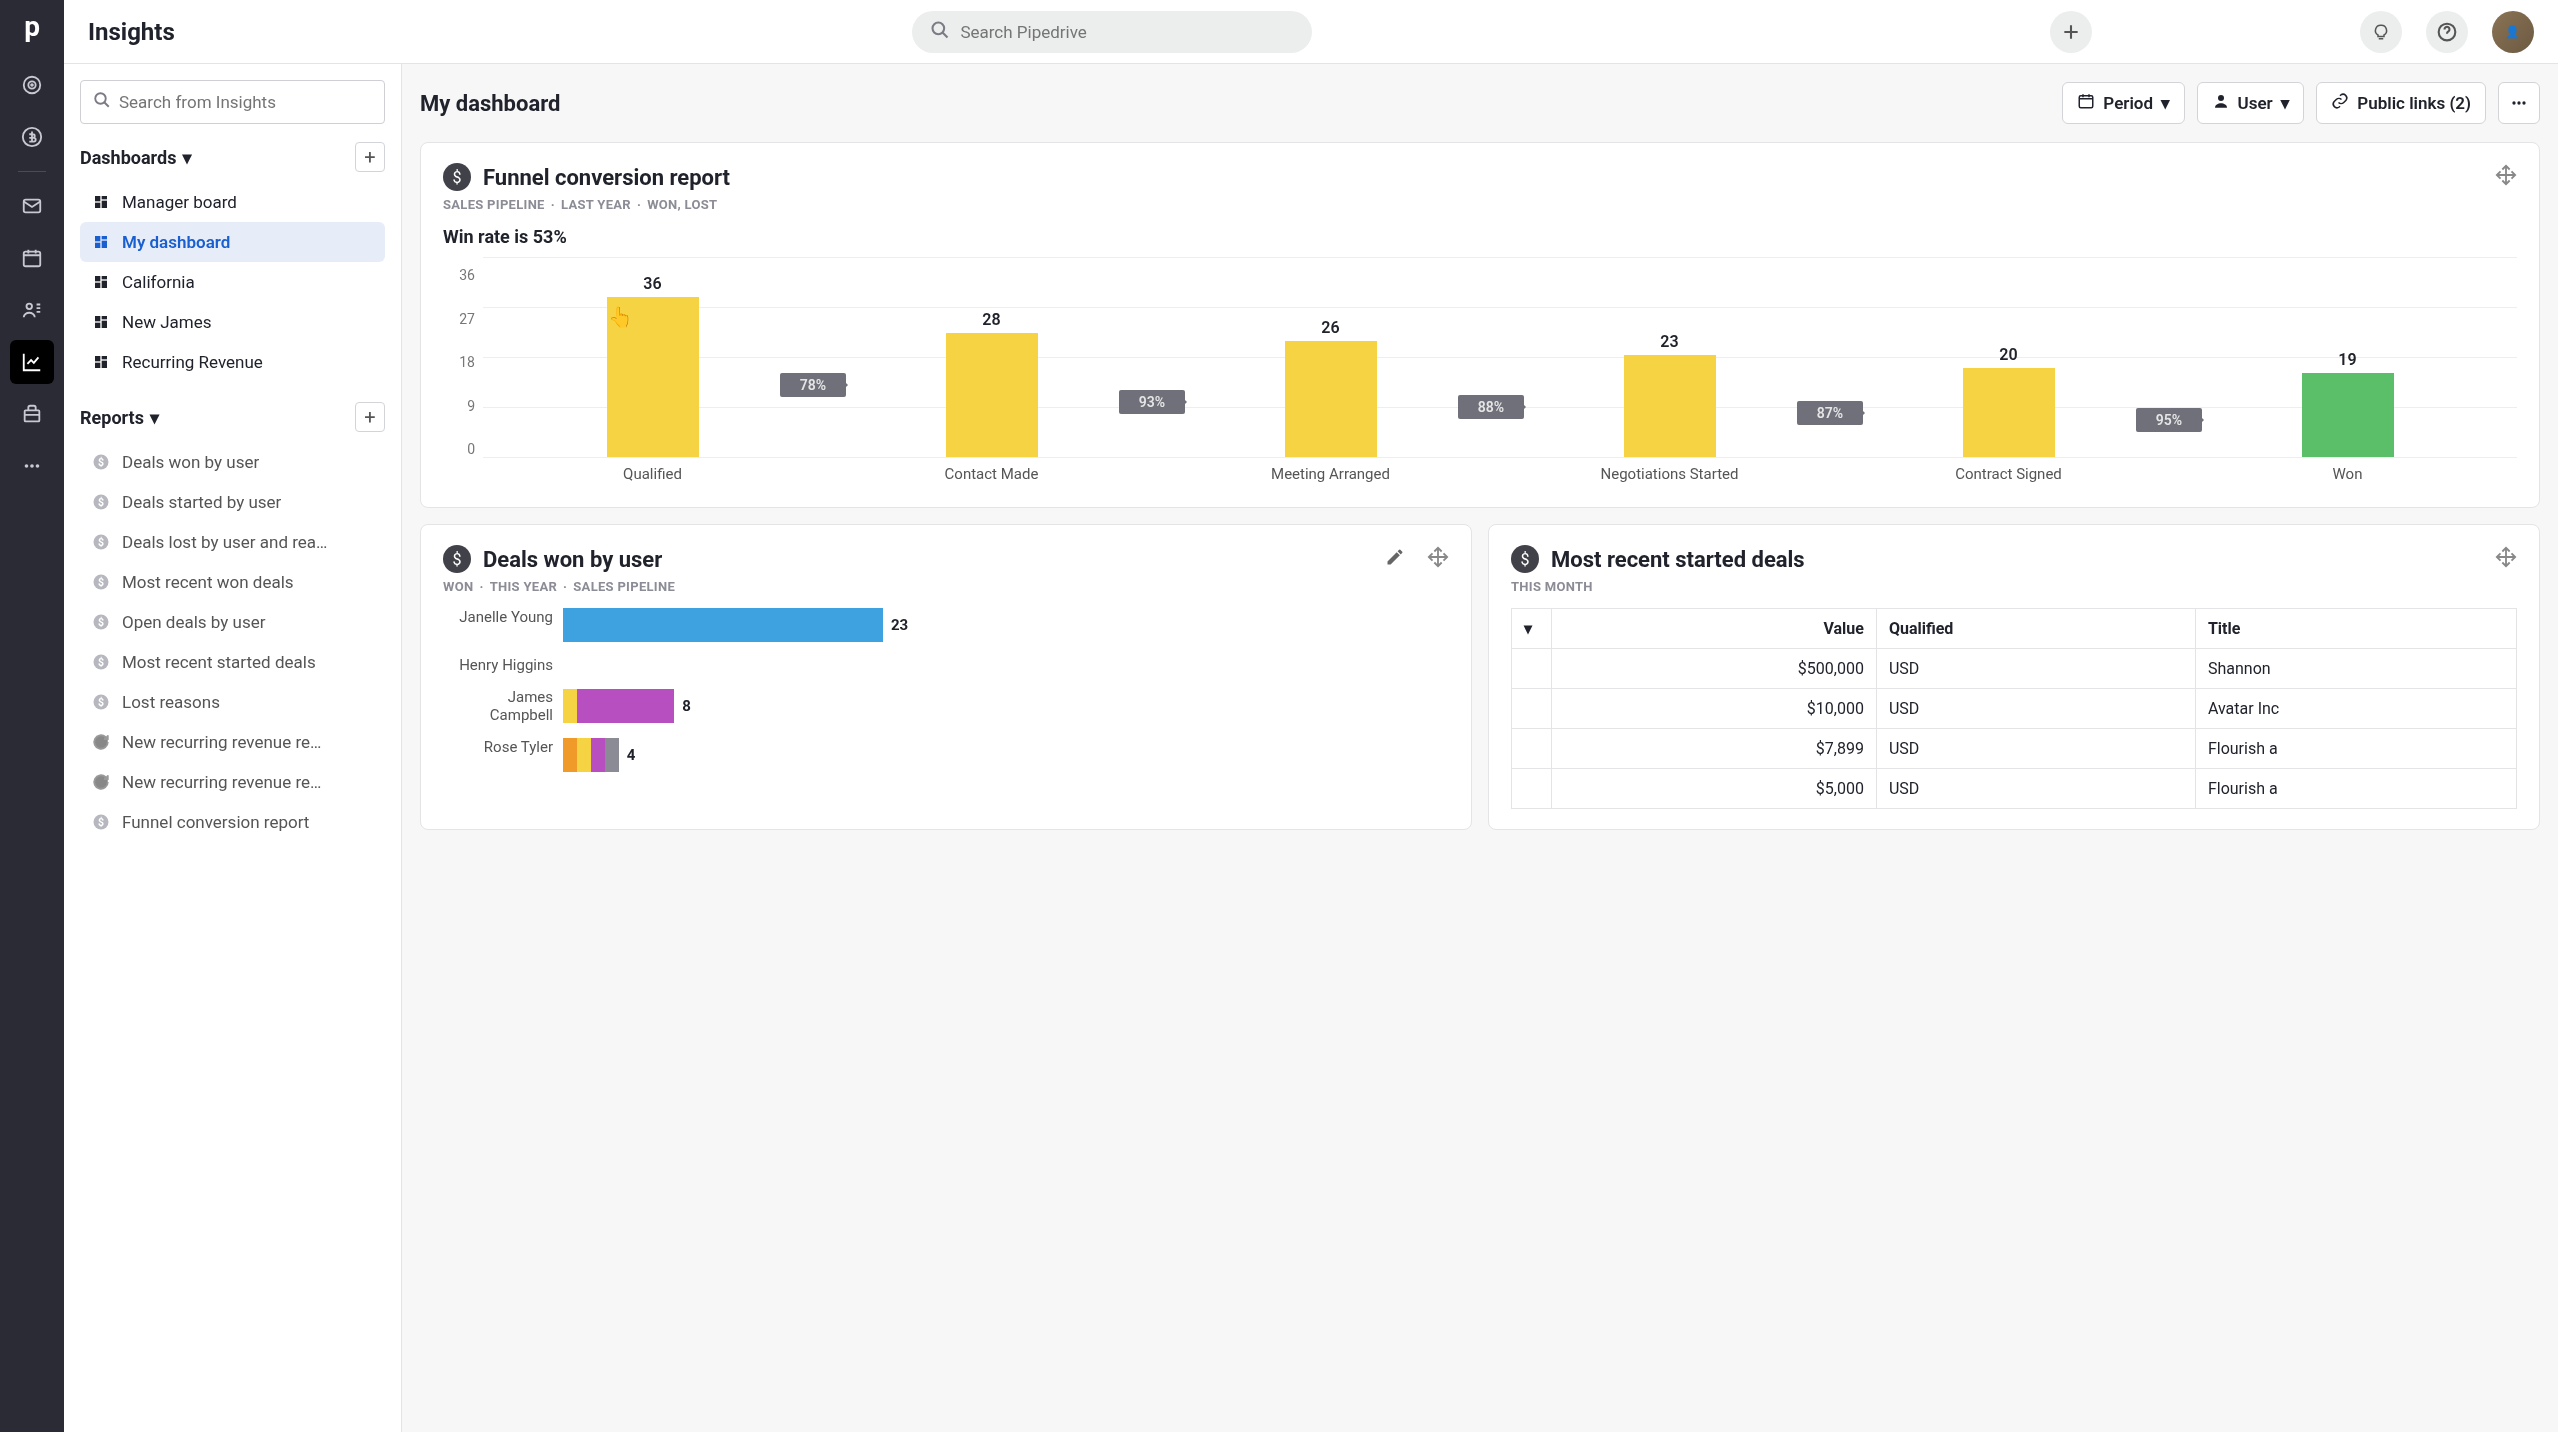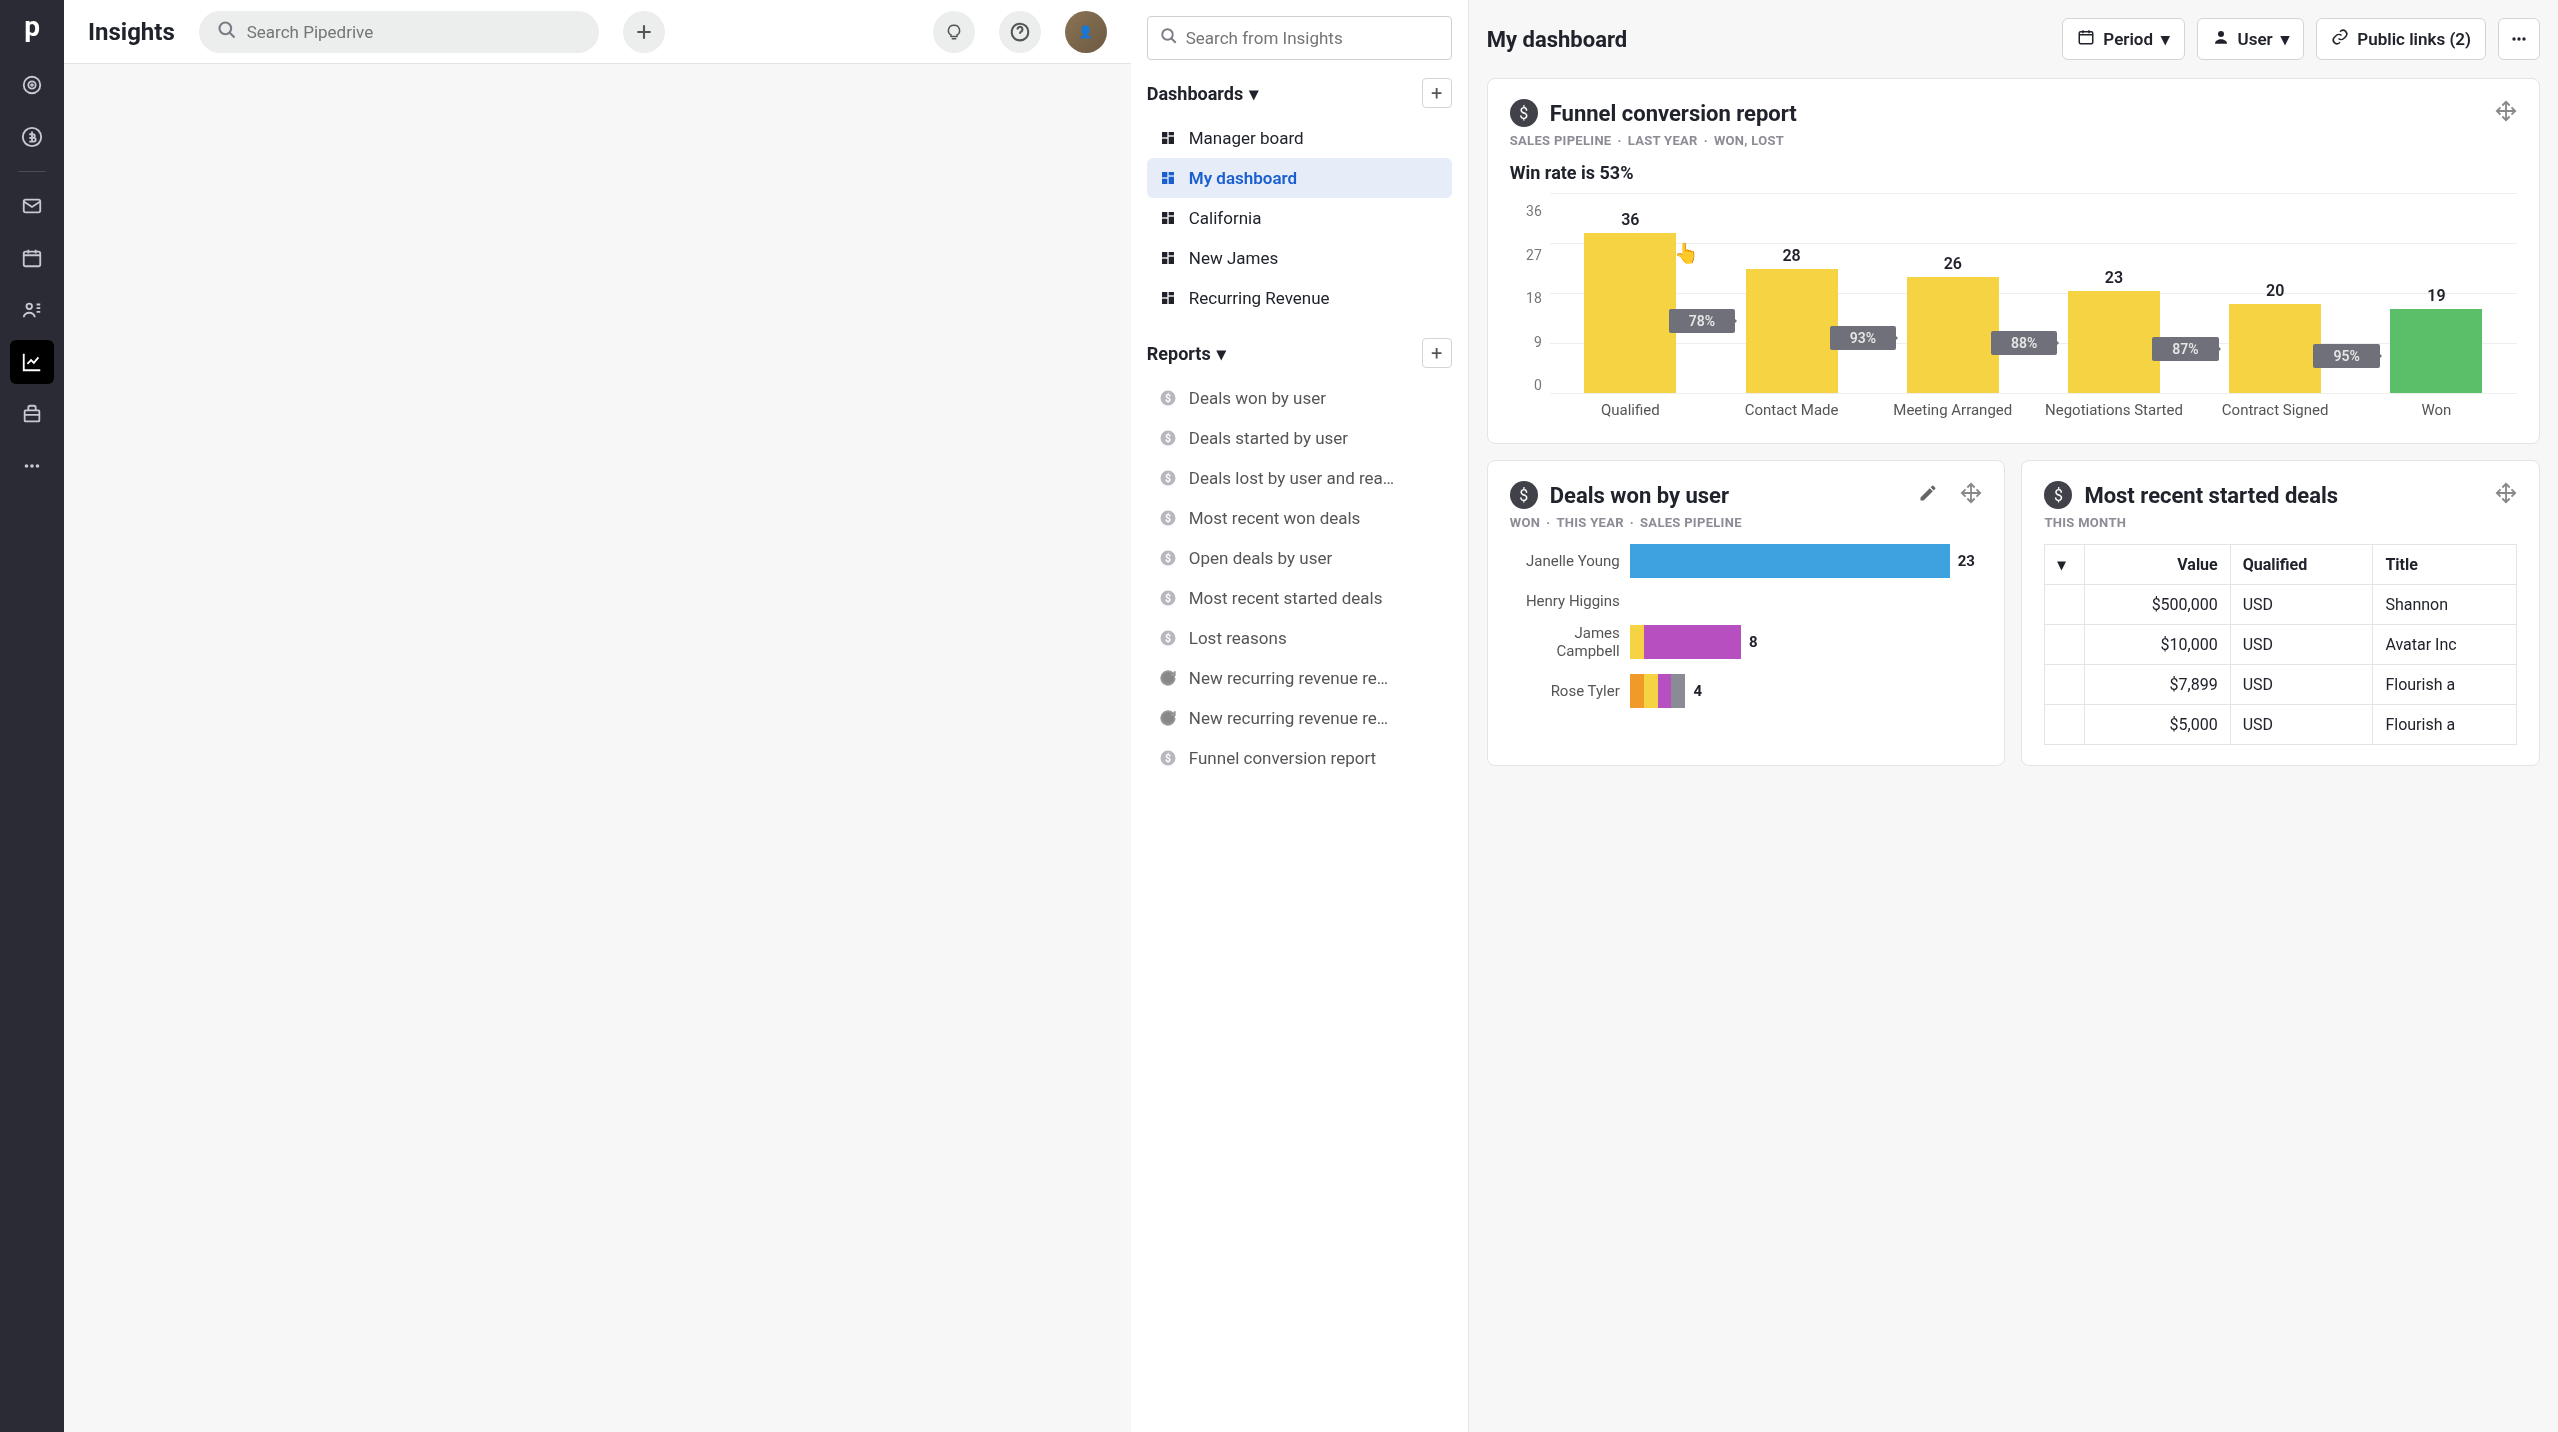--- a/index.html
+++ b/index.html
@@ -3,21 +3,21 @@
 <meta charset="utf-8">
 <style>
 * { margin:0; padding:0; box-sizing:border-box; font-family:-apple-system,BlinkMacSystemFont,"Segoe UI",Roboto,sans-serif; }
 body { background:#f7f7f7; color:#21232c; overflow:hidden; }
 .app { display:flex; height:100vh; }
 .navrail { width:64px; background:#2b2b36; display:flex; flex-direction:column; align-items:center; padding-top:10px; gap:8px; }
 .navrail .logo { color:#fff; font-size:28px; font-weight:700; margin-bottom:12px; }
 .navrail .nav-item { width:44px; height:44px; display:flex; align-items:center; justify-content:center; color:#c7c8d1; border-radius:6px; cursor:pointer; }
 .navrail .nav-item.active { background:#000; color:#fff; }
 .navrail .nav-divider { width:28px; height:1px; background:#4a4b54; margin:4px 0; }
-.main { flex:1; display:flex; flex-direction:row; }
+.main { flex:1; display:flex; flex-direction:column; }
 .topbar { height:64px; background:#fff; border-bottom:1px solid #e4e4e7; display:flex; align-items:center; padding:0 24px; gap:24px; }
 .topbar .page-title { font-size:24px; font-weight:700; }
 .topbar .search-wrap { flex:1; display:flex; justify-content:center; }
 .topbar .search { width:400px; height:42px; background:#eceded; border-radius:21px; display:flex; align-items:center; padding:0 18px; gap:10px; color:#7a7b85; }
 .topbar .search input { border:none; background:transparent; outline:none; font-size:17px; flex:1; color:#21232c; }
 .topbar .circle-btn { width:42px; height:42px; border-radius:50%; background:#eceded; display:flex; align-items:center; justify-content:center; cursor:pointer; color:#555; }
 .topbar .avatar { width:42px; height:42px; border-radius:50%; background:linear-gradient(135deg,#8b7355,#6b5a42); display:flex; align-items:center; justify-content:center; color:#fff; font-size:12px; }
 .body { flex:1; display:flex; overflow:hidden; }
 .sidebar { width:338px; background:#fff; border-right:1px solid #e4e4e7; padding:16px; overflow-y:auto; }
 .sidebar .search-insights { display:flex; align-items:center; gap:8px; border:1px solid #cfcfd4; border-radius:4px; padding:10px 12px; margin-bottom:18px; color:#7a7b85; }
@@ -51,21 +51,21 @@
 .bars-wrap .gridlines div { position:absolute; left:0; right:0; height:1px; background:#eee; }
 .bar-col { flex:1; display:flex; flex-direction:column; align-items:center; position:relative; }
 .bar-col .bar-label-top { font-size:16px; font-weight:600; margin-bottom:4px; }
 .bar-col .bar { width:92px; background:#f6d343; }
 .bar-col.won .bar { background:#5bbf6a; }
 .bar-col .bar-label-bot { font-size:15px; color:#555; margin-top:8px; height:22px; }
 .conv-badge { position:absolute; right:-24px; top:50%; transform:translateY(-8px); background:#6f7079; color:#e5e5e5; font-size:14px; font-weight:600; padding:4px 20px; border-radius:2px; }
 .conv-badge::after { content:''; position:absolute; right:-8px; top:50%; transform:translateY(-50%); border:6px solid transparent; border-left-color:#6f7079; }
 .row2 { display:flex; gap:16px; }
 .row2 .card { flex:1; min-width:0; }
-.hbar-row { display:flex; align-items:center; gap:10px; margin-bottom:14px; font-size:15px; }
+.hbar-row { display:flex; gap:10px; margin-bottom:14px; font-size:15px; }
 .hbar-row .hname { width:110px; text-align:right; color:#555; }
 .hbar-row .htrack { flex:1; display:flex; align-items:center; gap:8px; }
 .hbar-row .hval { font-weight:700; }
 table.deals { width:100%; border-collapse:collapse; font-size:16px; }
 table.deals th, table.deals td { border:1px solid #e4e4e7; padding:10px 12px; text-align:left; }
 table.deals th { font-weight:700; }
 table.deals td.val { text-align:right; }
 .sort-col { width:40px; text-align:center; }
 .cursor-hand { position:absolute; font-size:20px; pointer-events:none; }
 .multi-bar { display:flex; height:34px; }

